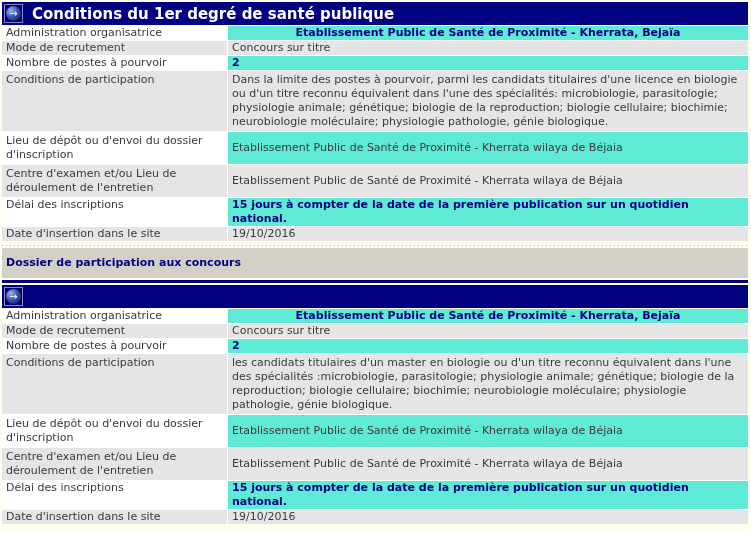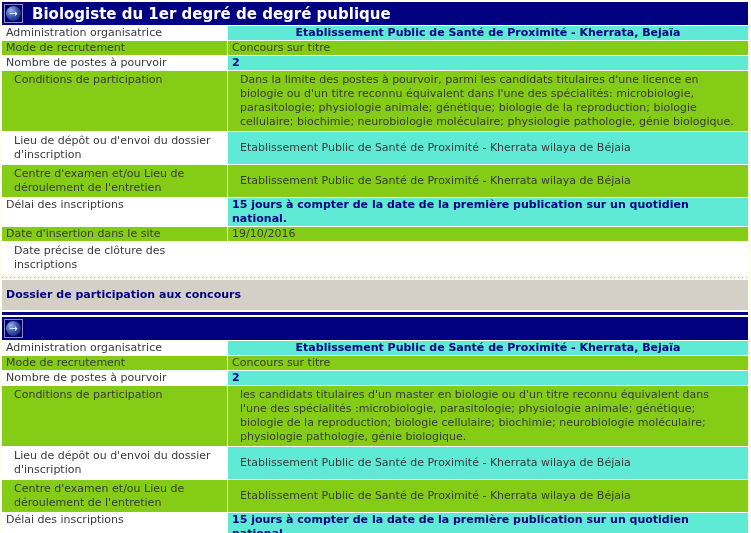--- a/index.html
+++ b/index.html
@@ -53,24 +53,24 @@
   
   .tbl { background: #ffffff; }
   .row {
     display: grid;
     grid-template-columns: 225px 1fr;
     grid-gap: 1px;
     margin-bottom: 1px;
   }
   .row:last-child { margin-bottom: 0; }
   .cell { padding: 0 4px; line-height: 14px; }
-  .cell.multi { padding: 2px 12px; }
+  .cell.multi { padding: 2px 4px; }
   .lab { background: #ffffff; }
   .val { background: #5eead4; display: flex; align-items: center; }
-  .row.alt .lab, .row.alt .val { background: #84cc16; }
+  .row.alt .lab, .row.alt .val { background: #e5e5e5; }
   .val.center { justify-content: center; text-align: center; }
   .navy { color: #000080; font-weight: bold; }
 
   
   .dot-gap {
     height: 6px;
     background-image: repeating-linear-gradient(to right, #b0b0c8 0 1px, transparent 1px 4px);
     background-size: 100% 1px;
     background-position: 0 3px;
     background-repeat: no-repeat;
@@ -95,21 +95,21 @@
 
 <div class="page">
 
   <div class="section">
     <div class="sec-header">
       <span class="hdr-icon">
         <span class="circle">
             <span class="arr">→</span>
           </span>
       </span>
-      <span class="sec-title">Biologiste du 1er degré de degré publique</span>
+      <span class="sec-title">Conditions du 1er degré de santé publique</span>
     </div>
 
     <div class="tbl">
       <div class="row">
         <div class="cell lab">Administration organisatrice</div>
         <div class="cell val center navy">Etablissement Public de Santé de Proximité - Kherrata, Bejaïa</div>
       </div>
       <div class="row alt">
         <div class="cell lab">Mode de recrutement</div>
         <div class="cell val">Concours sur titre</div>
@@ -132,21 +132,20 @@
       </div>
       <div class="row">
         <div class="cell lab">Délai des inscriptions</div>
         <div class="cell val navy">15 jours à compter de la date de la première publication sur un quotidien national.</div>
       </div>
       <div class="row alt">
         <div class="cell lab">Date d'insertion dans le site</div>
         <div class="cell val">19/10/2016</div>
       </div>
       <div class="row">
-        <div class="cell lab multi">Date précise de clôture des inscriptions</div>
       </div>
     </div>
 
     <div class="dot-gap"></div>
     <div class="dossier">Dossier de participation aux concours</div>
     <div class="navy-rule"></div>
   </div>
 
   <div class="section sec2">
     <div class="sec-header">

